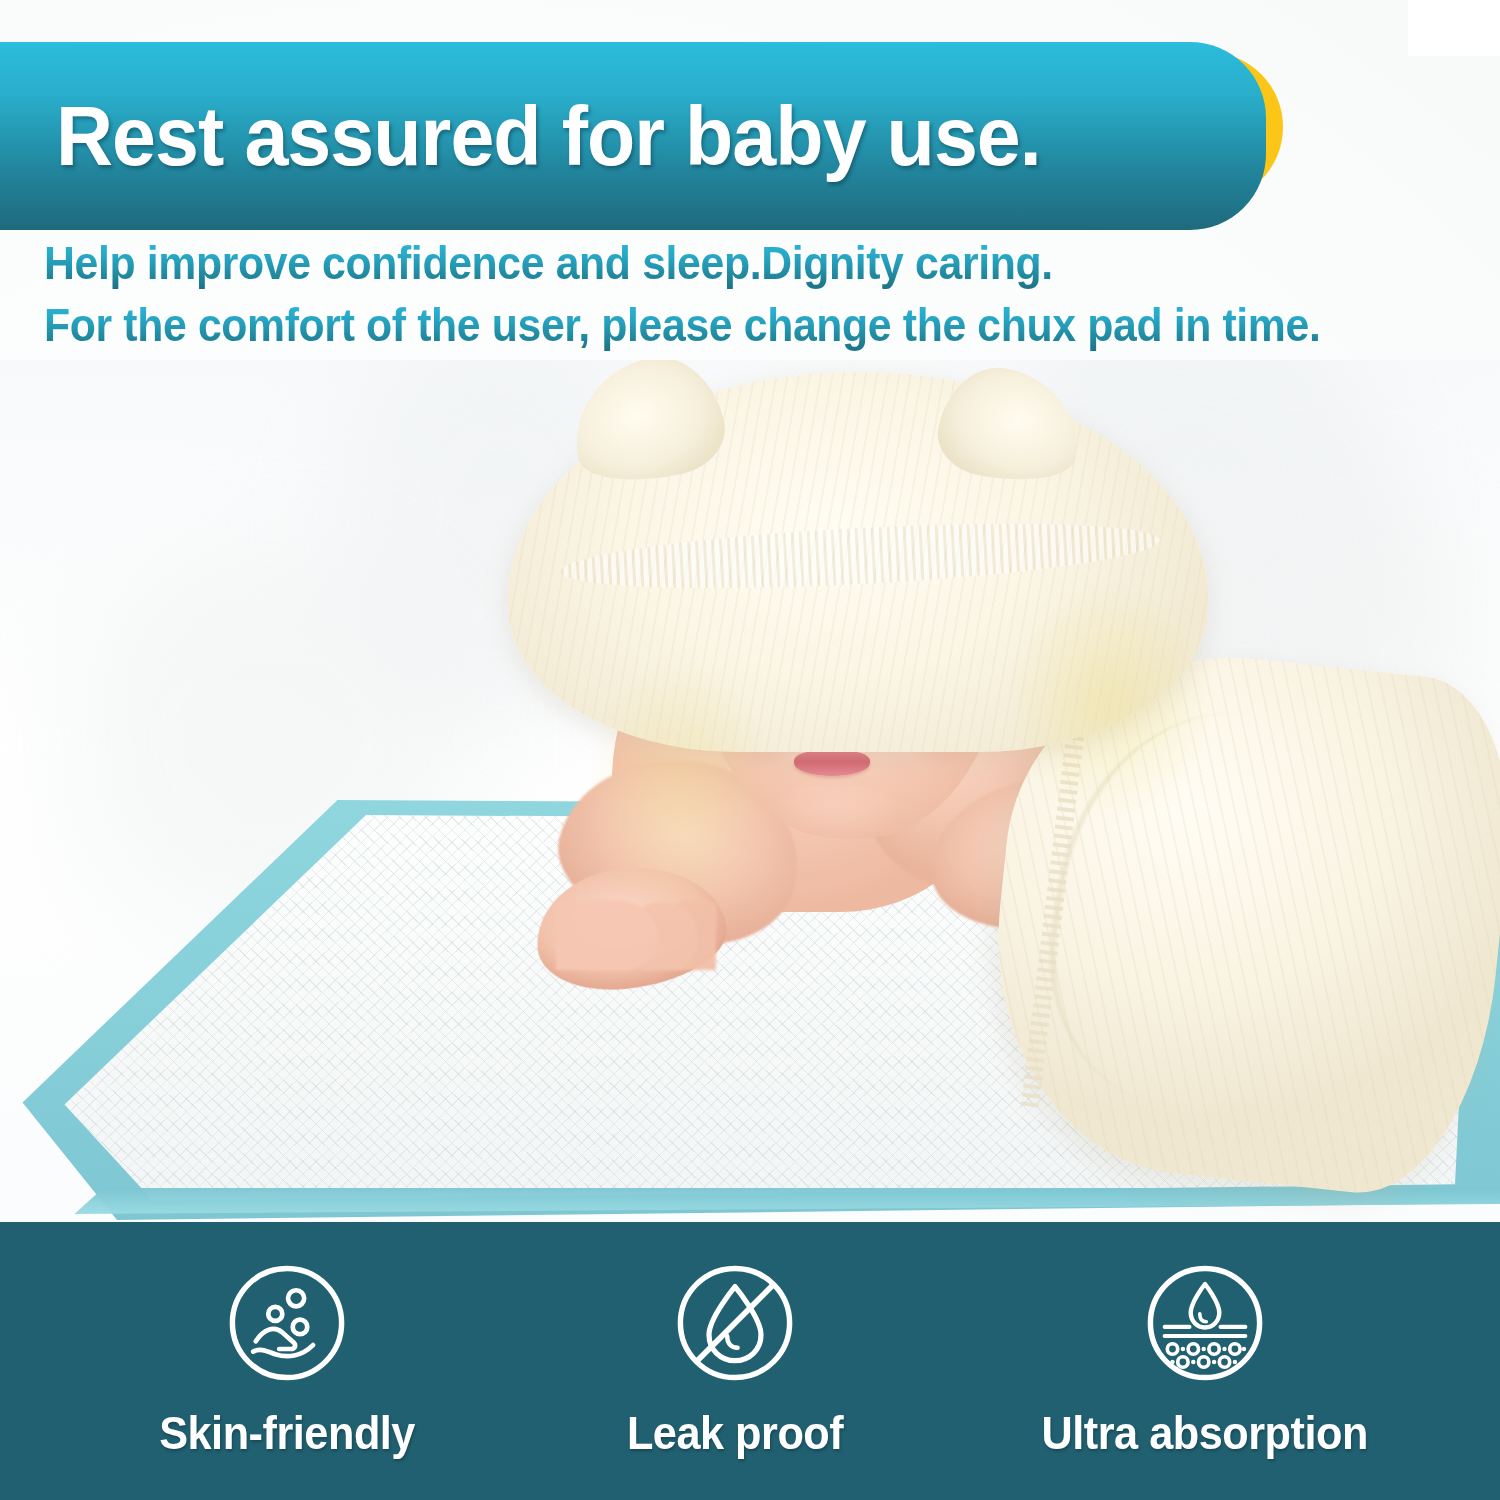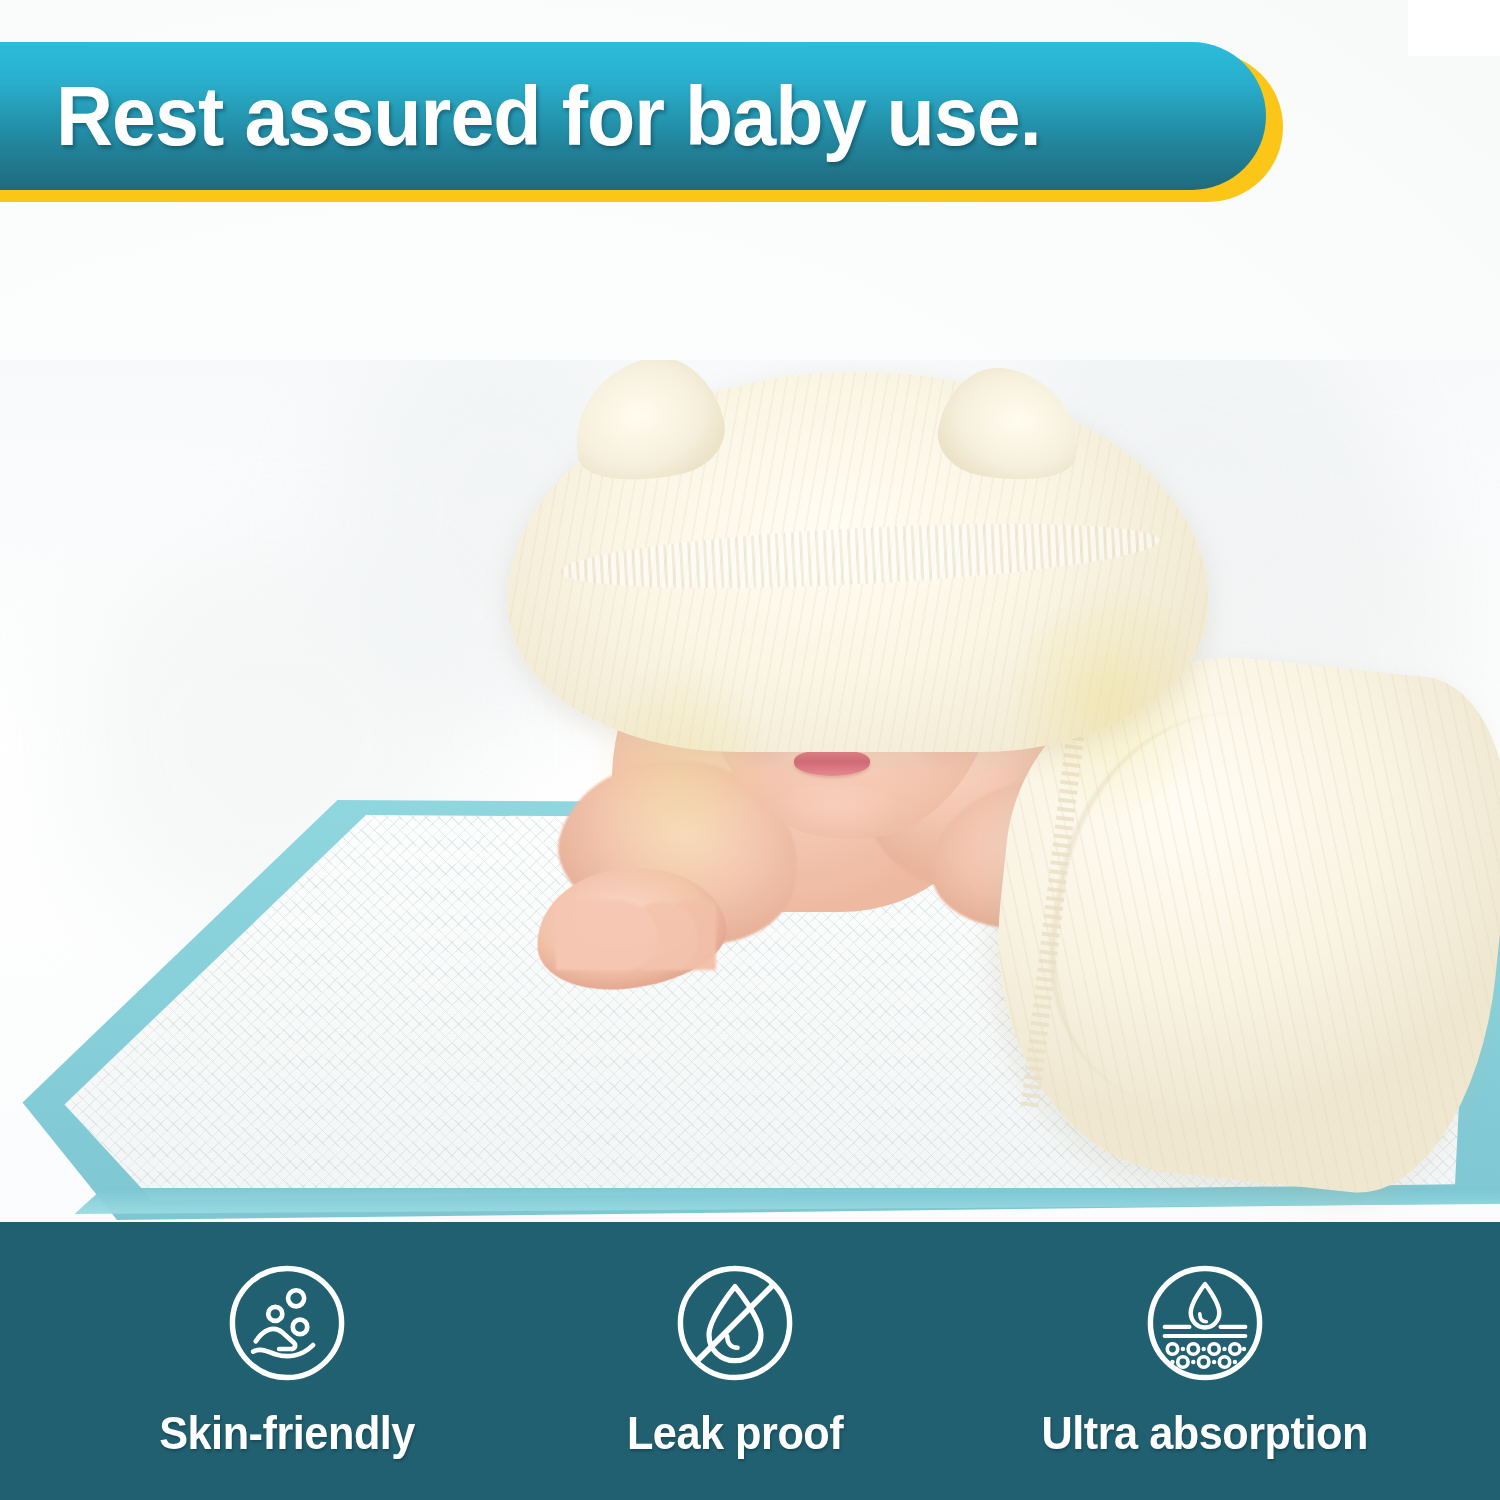--- a/index.html
+++ b/index.html
@@ -54,21 +54,21 @@
     height: 150px;
     background: #fbc618;
     border-top-right-radius: 80px;
     border-bottom-right-radius: 80px;
   }
   .banner {
     position: absolute;
     left: 0;
     top: 0;
     width: 1266px;
-    height: 148px;
+    height: 188px;
     background: linear-gradient(180deg, #2cbcdd 0%, #29aecb 28%, #22879f 66%, #1f6a7c 100%);
     border-top-right-radius: 76px;
     border-bottom-right-radius: 76px;
     display: flex;
     align-items: center;
   }
   .banner-title {
     margin-left: 56px;
     color: #ffffff;
     font-family: "Liberation Sans Narrow", "Liberation Sans", sans-serif;
@@ -513,20 +513,24 @@
   <div class="bg-base"></div>
   <div class="bg-white-notch"></div>
 
   <div class="banner-wrap">
     <div class="banner-shadow"></div>
     <div class="banner">
       <div class="banner-title">Rest assured for baby use.</div>
     </div>
   </div>
 
+  <div class="subtitle">
+    <div class="subtitle-line">Help improve confidence and sleep.Dignity caring.</div>
+    <div class="subtitle-line">For the comfort of the user, please change the chux pad in time.</div>
+  </div>
 
   <div class="photo">
 
     <div class="photo-bg-blob blob-a"></div>
     <div class="photo-bg-blob blob-b"></div>
     <div class="photo-bg-blob blob-c"></div>
     <div class="photo-bg-blob blob-d"></div>
 
     <div class="pad">
       <div class="pad-outer"></div>

